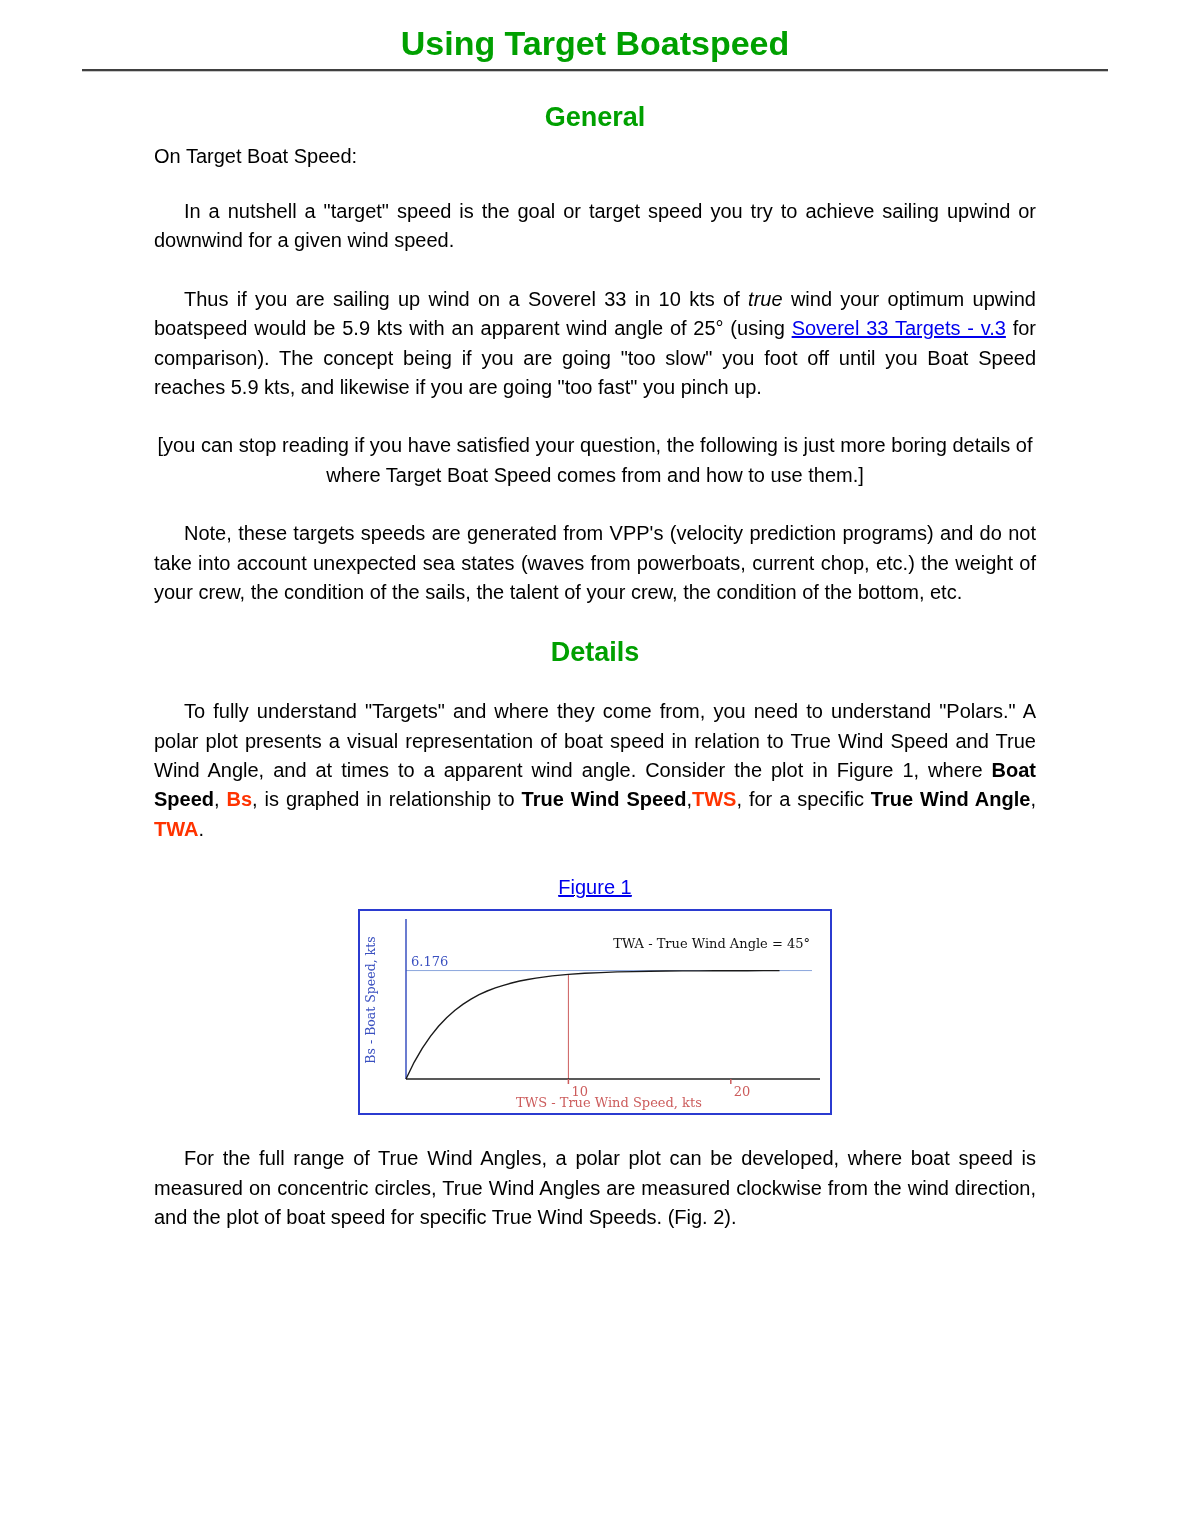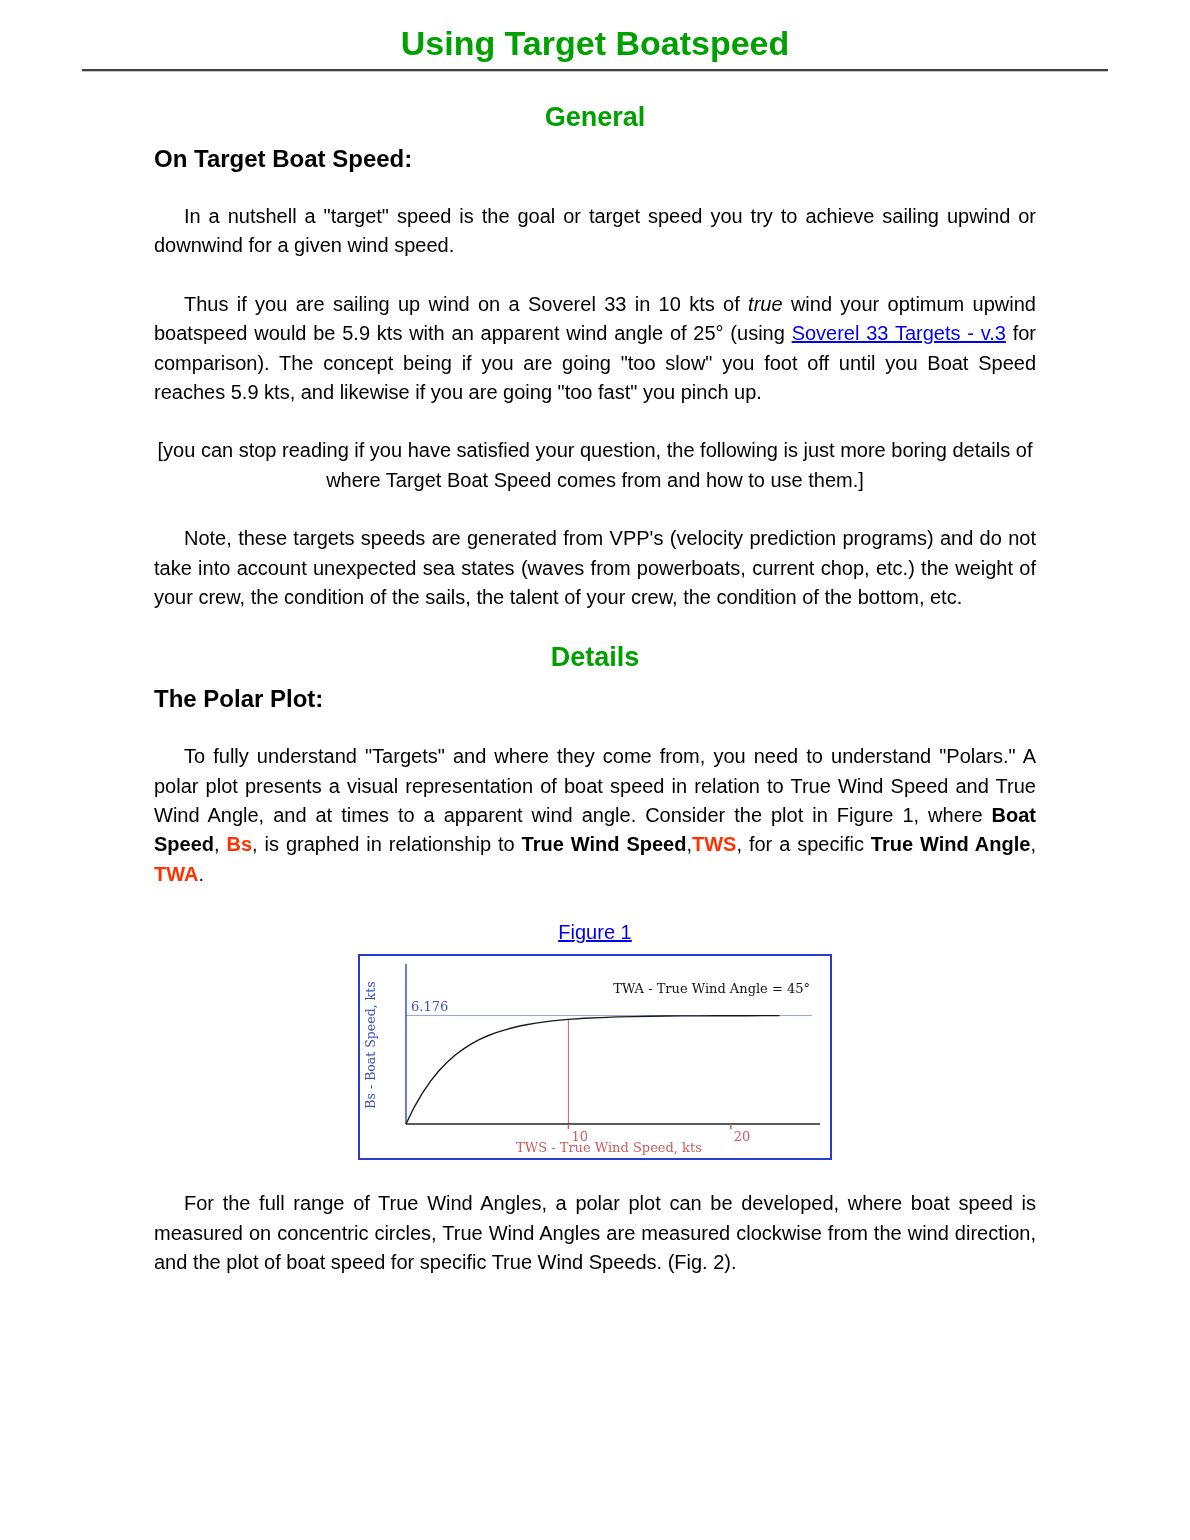--- a/index.html
+++ b/index.html
@@ -9,21 +9,21 @@
   body{margin:0;background:#fff;color:#000;font-family:"Liberation Sans","DejaVu Sans",sans-serif;}
   .page{width:1038px;min-height:1540px;margin:12px auto;padding-top:8px;background:#fff;}
   .content{padding:0 78px;}
   .title{text-align:center;color:var(--green);font-weight:bold;font-size:34px;margin:4px 0 6px;}
   .subtitle{text-align:center;font-size:20.5px;margin:0 0 6px;}
   .nav{text-align:center;font-size:20px;margin:0 0 10px;}
   .nav a{color:var(--link);text-decoration:underline;cursor:pointer;}
   .nav .sep{color:#000;padding:0 7px;}
   hr.rule{border:none;border-top:2px solid #404040;border-bottom:1px solid #c8c8c8;height:0;margin:4px 6px 0;}
   h2.section-heading{text-align:center;color:var(--green);font-size:27px;font-weight:bold;margin:30px 0 12px;}
-  .lead{font-size:24px;font-weight:bold;margin:10px 0 0;}
+  .lead{font-size:20px;font-weight:normal;margin:10px 0 0;}
   p.para{font-size:20px;line-height:1.47;text-align:justify;text-indent:30px;margin:29px 0 0;}
   p.center-note{text-align:center;text-indent:0;}
   .inline-link{color:var(--link);text-decoration:underline;cursor:pointer;}
   .red-term{color:var(--red);font-weight:bold;}
   .bold{font-weight:bold;}
   .figure-area{text-align:center;margin-top:32px;text-decoration:underline;}
   .figure-link{font-size:20px;}
   .figure-box{width:474px;margin:10px auto 0;border:2px solid var(--border-blue);background:#fff;line-height:0;}
   .figure-box svg{display:block;}
   .caption{font-size:21.5px;margin-top:6px;}
@@ -43,21 +43,20 @@
 
     <p class="para">In a nutshell  a "target" speed is the goal or target speed you try to achieve  sailing upwind or downwind for a given wind speed.</p>
 
     <p class="para"><span>Thus if you  are sailing up wind on a Soverel 33 in 10 kts of </span><i>true</i><span> wind your optimum upwind  boatspeed would be 5.9 kts with an apparent wind angle of 25° (using </span><a class="inline-link">Soverel  33 Targets - v.3</a><span> for comparison). The concept being if you are going "too  slow" you foot off until you Boat Speed reaches 5.9 kts, and likewise  if you are going "too fast" you pinch up.</span></p>
 
     <p class="para center-note">[you can stop reading if you have satisfied your question, the following is  just more boring details of where Target Boat Speed comes from and how to  use them.]</p>
 
     <p class="para">Note, these  targets speeds are generated from VPP's (velocity prediction programs) and  do not take  into account unexpected sea states (waves from powerboats, current chop, etc.) the weight  of your crew, the condition of the sails, the talent of your crew, the condition  of the bottom, etc.</p>
 
     <h2 class="section-heading">Details</h2>
-    <p class="lead">The Polar  Plot:</p>
 
     <p class="para"><span>To fully understand "Targets" and where they come from, you need to understand "Polars." A polar plot presents a visual representation of boat speed in relation to  True Wind Speed and True Wind Angle, and at times to a apparent wind angle.  Consider the plot in Figure 1, where </span><span class="bold">Boat Speed</span><span>, </span><span class="red-term">Bs</span><span>,  is graphed in relationship to </span><span class="bold">True Wind Speed</span><span>,</span><span class="red-term">TWS</span><span>, for a specific </span><span class="bold">True Wind Angle</span><span>, </span><span class="red-term">TWA</span><span>.</span></p>
 
     <div class="figure-area">
       <a class="inline-link figure-link">Figure  1</a>
       <div class="figure-box">
         <svg id="fig1-svg" width="470" height="202" viewBox="0 0 470 202">
             <line x1="46" y1="59.576888888888874" x2="452" y2="59.576888888888874" stroke="#8aa6dc" stroke-width="1"></line>
             <line x1="208.4" y1="168" x2="208.4" y2="63.368888888888875" stroke="#cc5c5c" stroke-width="1"></line>
             <line x1="46" y1="8" x2="46" y2="168" stroke="#3a50c0" stroke-width="1.5"></line>

